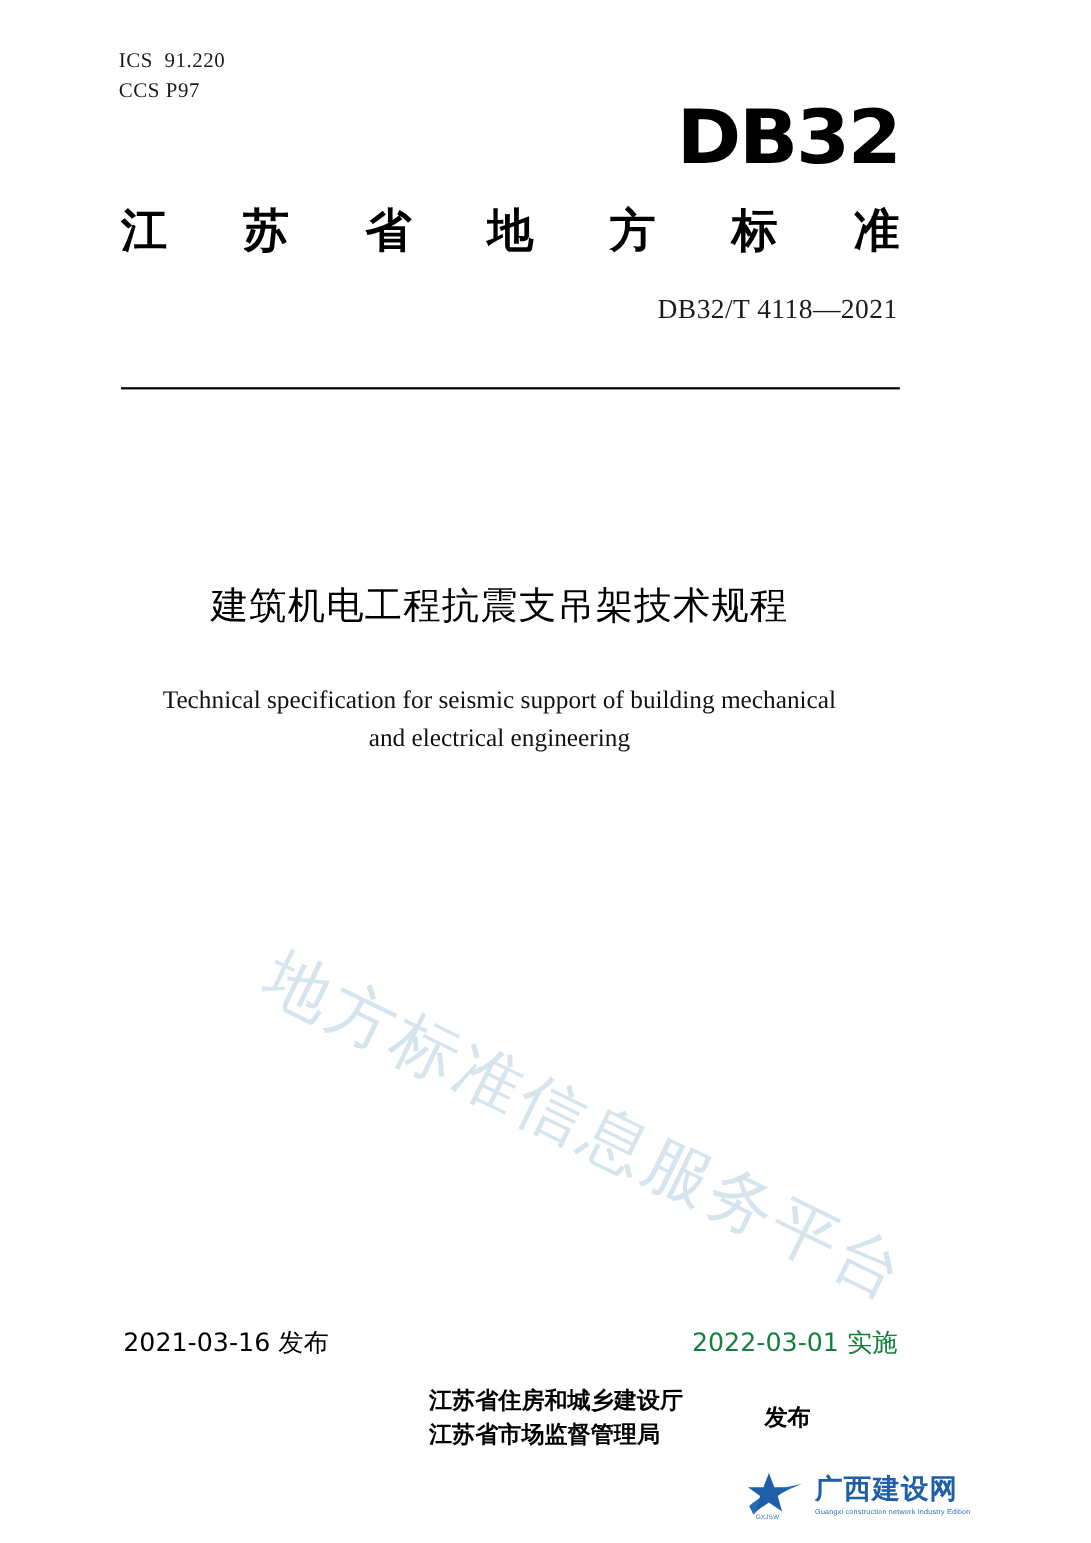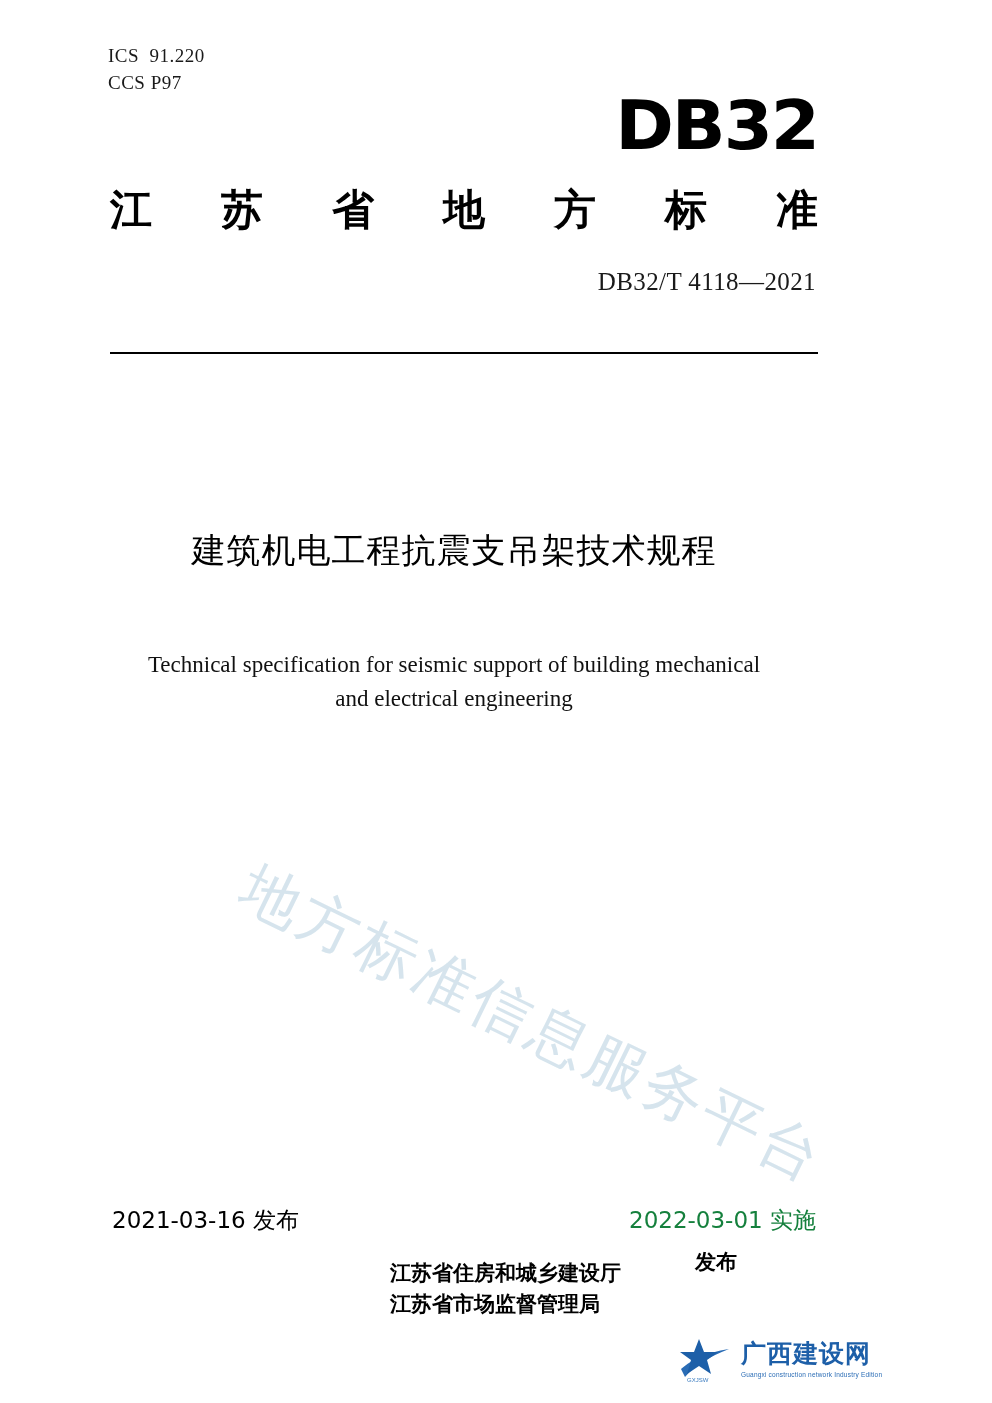--- a/index.html
+++ b/index.html
@@ -102,21 +102,20 @@
   .title-en {
     position: absolute;
     left: 140px;
     right: 140px;
     top: 620px;
     text-align: center;
     font-family: "Liberation Serif", serif;
     font-size: 23px;
     line-height: 34px;
     color: #111;
-    margin-top: 28px;
   }
 
   
   .watermark {
     position: absolute;
     left: 250px;
     top: 830px;
     width: 600px;
     height: 330px;
     pointer-events: none;
@@ -162,21 +161,21 @@
     top: 1258px;
     font-family: "DejaVu Sans", sans-serif;
     font-weight: bold;
     font-size: 21px;
     line-height: 31px;
     color: #000;
   }
   .publish-word {
     position: absolute;
     left: 695px;
-    top: 1248px;
+    top: 1274px;
     font-family: "DejaVu Sans", sans-serif;
     font-weight: bold;
     font-size: 21px;
     color: #000;
   }
 
   
   .corner-logo {
     position: absolute;
     right: 14px;

